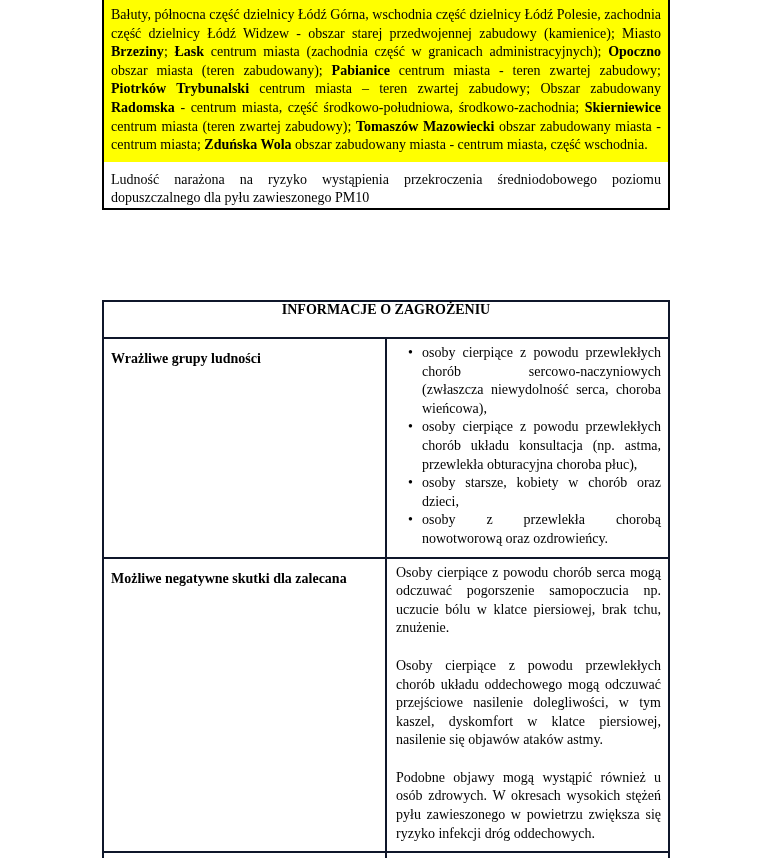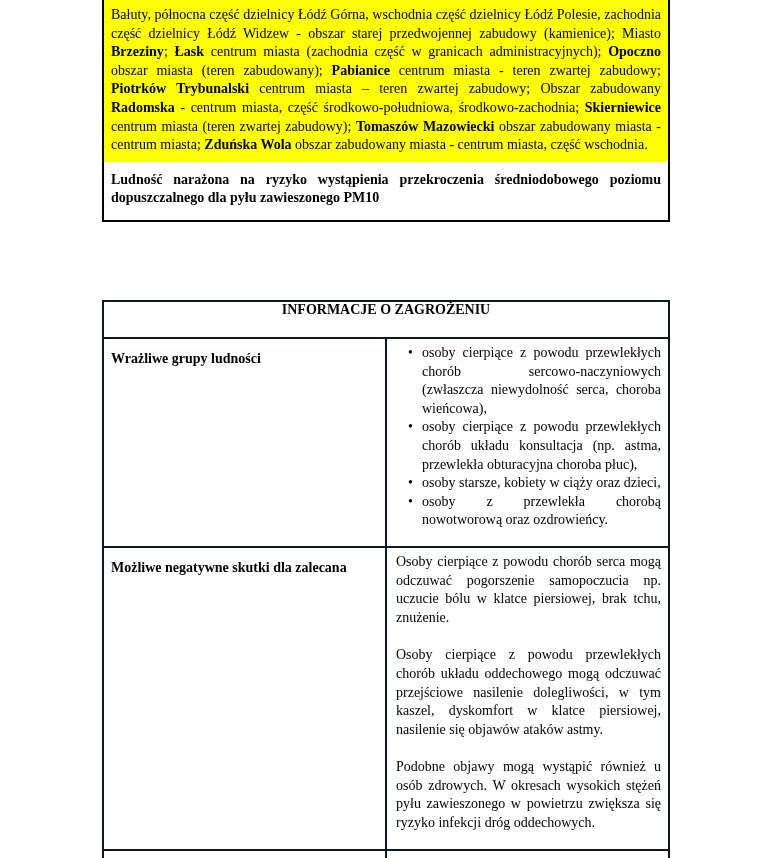--- a/index.html
+++ b/index.html
@@ -15,33 +15,33 @@
     overflow: hidden;
     background: #ffffff;
   }
   .notice-box {
     position: absolute;
     left: 102px; top: 0;
     width: 568px;
     border: 2px solid #000000;
     border-top: none;
     background: #ffffff;
-    padding-bottom: 12px;
+    padding-bottom: 0;
   }
   .para {
     font-size: 14px;
     line-height: 18.6px;
     text-align: justify;
   }
   .hl-para {
     background: #ffff00;
     padding: 6px 7px 7px 7px;
   }
   .exposure-heading {
-    font-weight: bold;
+    font-weight: normal;
     margin: 9px 7px 0 7px;
   }
   .exposure-para {
     margin: 9px 7px 0 7px;
   }
   .hazard-table {
     position: absolute;
     left: 102px; top: 300px;
     width: 568px;
     border-collapse: collapse;
@@ -61,21 +61,21 @@
     padding-bottom: 8px;
   }
   .label-cell {
     width: 147px;
     vertical-align: middle;
     font-weight: bold;
     line-height: 19px;
     padding: 10px 6px 4px 7px;
   }
   .content-cell {
-    padding: 5px 7px 16px 9px;
+    padding: 5px 7px 8px 9px;
     line-height: 18.6px;
   }
   .row-vulnerable { height: 146px; }
   .row-effects { height: 234px; }
   .row-precautions { height: 141px; }
   ul.bullet-list {
     list-style: none;
     padding-left: 12px;
   }
   ul.bullet-list li {
@@ -110,21 +110,21 @@
     <tbody>
       <tr>
         <th class="title-cell" colspan="2">INFORMACJE O ZAGROŻENIU</th>
       </tr>
       <tr class="row-vulnerable">
         <td class="label-cell">Wrażliwe grupy ludności</td>
         <td class="content-cell">
           <ul class="bullet-list">
             <li>osoby cierpiące z powodu przewlekłych chorób sercowo-naczyniowych (zwłaszcza niewydolność serca, choroba wieńcowa),</li>
             <li>osoby cierpiące z powodu przewlekłych chorób układu konsultacja (np. astma, przewlekła obturacyjna choroba płuc),</li>
-            <li>osoby starsze, kobiety w ciąży oraz dzieci,</li>
+            <li>osoby starsze, kobiety w chorób oraz dzieci,</li>
             <li>osoby z przewlekła chorobą nowotworową oraz ozdrowieńcy.</li>
           </ul>
         </td>
       </tr>
       <tr class="row-effects">
         <td class="label-cell">Możliwe negatywne skutki dla zalecana</td>
         <td class="content-cell">
           <p class="content-para">Osoby cierpiące z powodu chorób serca mogą odczuwać pogorszenie samopoczucia np. uczucie bólu w klatce piersiowej, brak tchu, znużenie.</p>
           <p class="content-para">Osoby cierpiące z powodu przewlekłych chorób układu oddechowego mogą odczuwać przejściowe nasilenie dolegliwości, w tym kaszel, dyskomfort w klatce piersiowej, nasilenie się objawów ataków astmy.</p>
           <p class="content-para">Podobne objawy mogą wystąpić również u osób zdrowych. W okresach wysokich stężeń pyłu zawieszonego w powietrzu zwiększa się ryzyko infekcji dróg oddechowych.</p>

